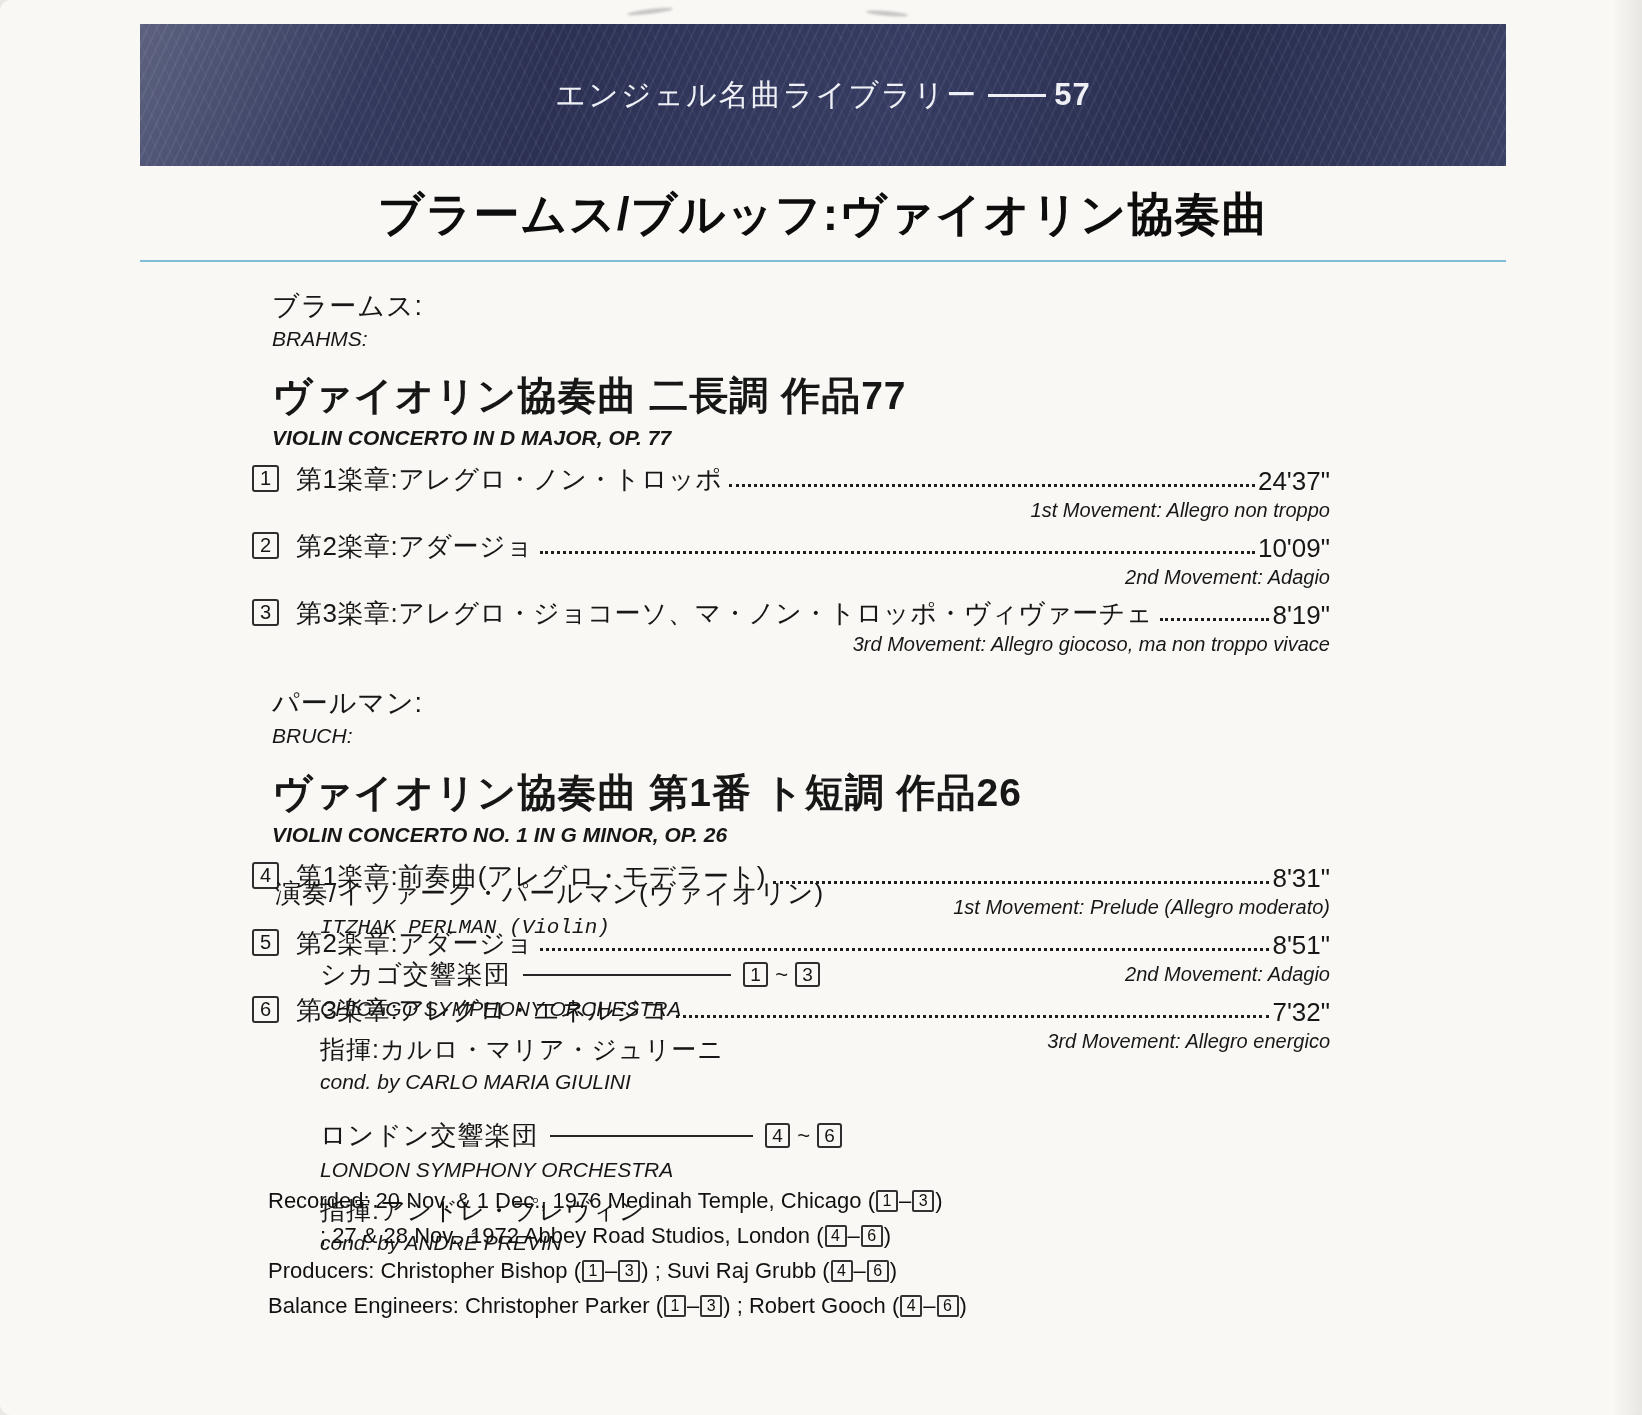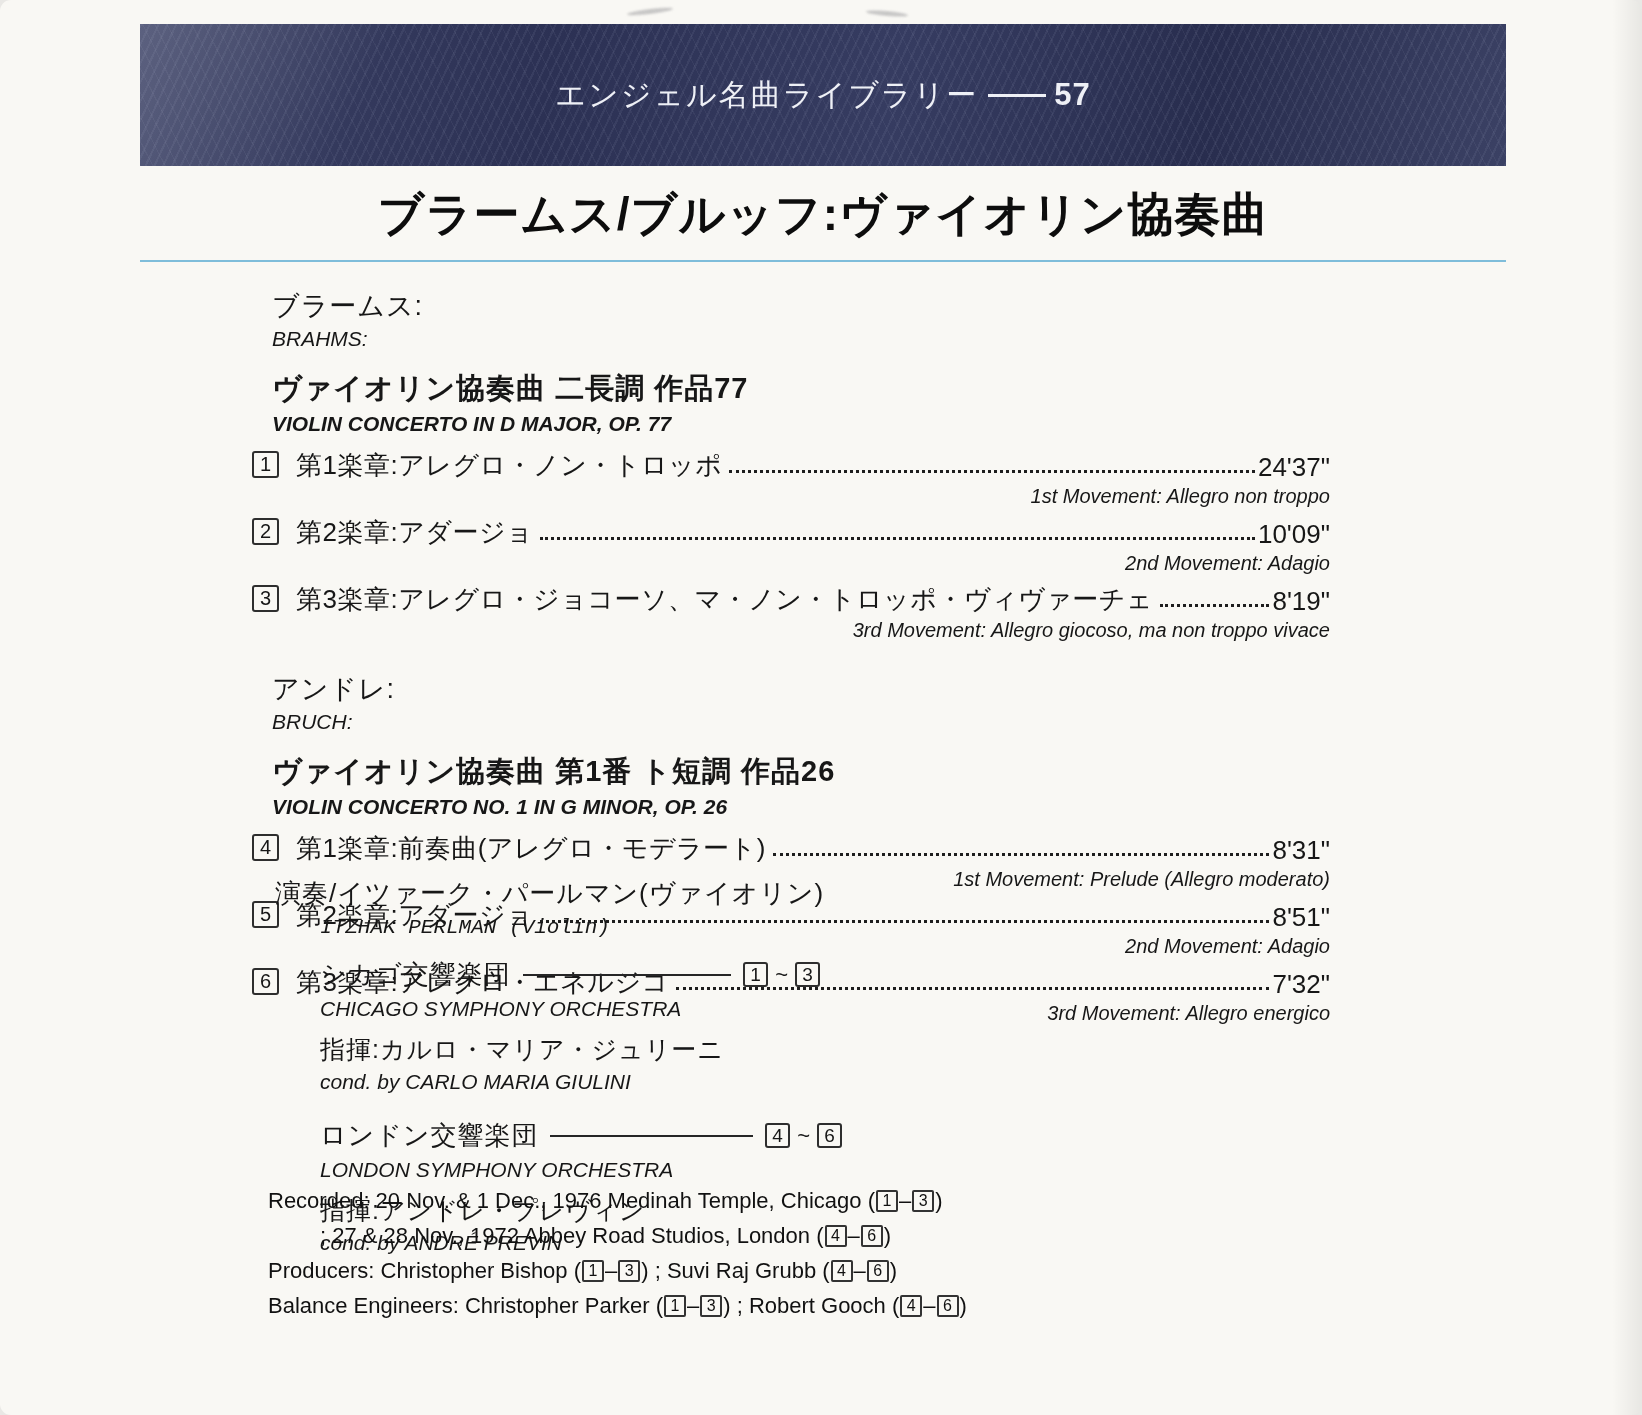--- a/index.html
+++ b/index.html
@@ -42,21 +42,21 @@
   .main-title {
     position:absolute; left:140px; top:184px; width:1366px;
     text-align:center; font-size:46px; font-weight:bold; letter-spacing:1px; color:#0d0d0d;
   }
   .title-rule { position:absolute; left:140px; top:260px; width:1366px; height:2px; background:#7fbdda; }
 
   .content { position:absolute; left:252px; top:288px; width:1078px; }
 
   .composer-ja { font-size:27px; letter-spacing:1px; margin-left:20px; }
   .composer-en { font-size:21px; font-style:italic; margin:3px 0 18px 20px; }
-  .work-title-ja { font-size:29px; font-weight:bold; letter-spacing:1px; margin-left:20px; }
+  .work-title-ja { font-size:39px; font-weight:bold; letter-spacing:1px; margin-left:20px; }
   .work-title-en { font-size:21px; font-style:italic; margin:3px 0 12px 20px;font-weight:bold; }
 
   .track { display:flex; align-items:flex-start; margin-bottom:7px; }
   .tnum { flex:none; width:27px; height:27px; margin-top:3px;
     border:2px solid #2e2e2e; border-radius:3px;
     display:flex; align-items:center; justify-content:center; font-size:20px; }
   .tbody { flex:1; margin-left:17px;text-align:right; }
   .tline { display:flex; align-items:flex-end; }
   .tja { font-size:26px; white-space:nowrap; letter-spacing:0.5px; }
   .leader { flex:1; min-width:18px; border-bottom:3px dotted #1e1e1e; margin:0 3px 10px 7px; }
@@ -149,21 +149,21 @@
             <span class="ttime">8'19"</span>
           </div>
           <div class="ten">3rd Movement: Allegro giocoso, ma non troppo vivace</div>
         </div>
       </div>
     </div>
 
     <div class="work-gap"></div>
 
     <div>
-      <div class="composer-ja">アンドレ:</div>
+      <div class="composer-ja">パールマン:</div>
       <div class="composer-en">BRUCH:</div>
       <div class="work-title-ja">ヴァイオリン協奏曲 第1番 ト短調 作品26</div>
       <div class="work-title-en">VIOLIN CONCERTO NO. 1 IN G MINOR, OP. 26</div>
 
       <div class="track">
         <div class="tnum">4</div>
         <div class="tbody">
           <div class="tline">
             <span class="tja">第1楽章:前奏曲(アレグロ・モデラート)</span>
             <span class="leader"></span>

